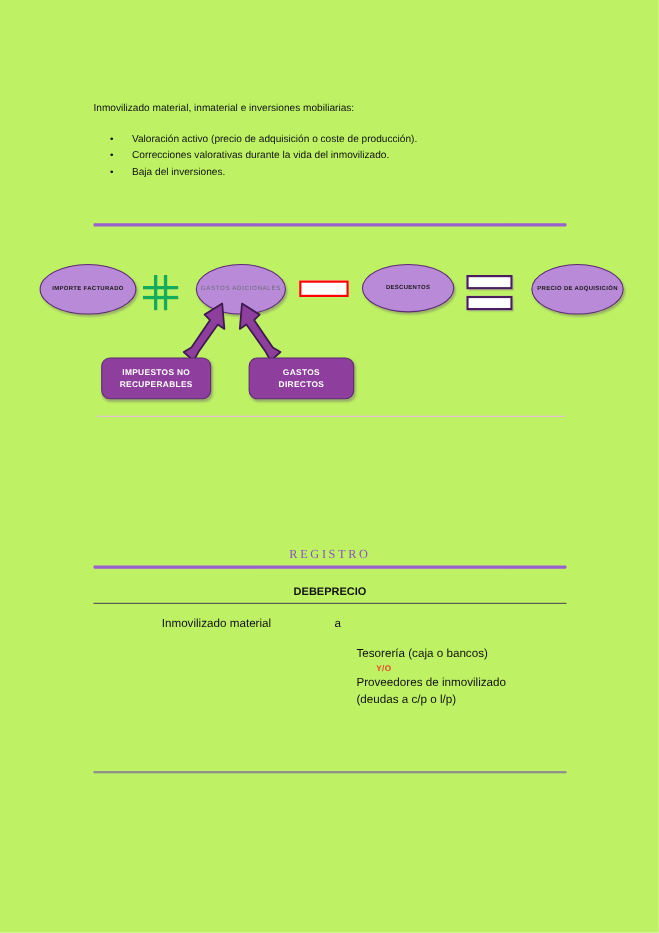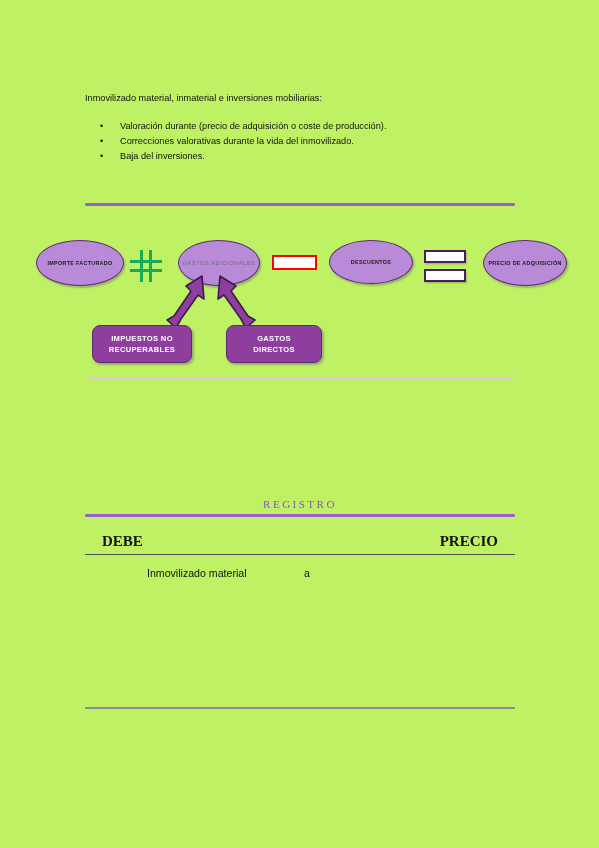--- a/index.html
+++ b/index.html
@@ -132,24 +132,23 @@
   .cloud-wrap { position: absolute; left: 224px; top: 376px; width: 300px; height: 98px; }
   .cloud-text {
     position: absolute; left: 44px; top: 30px; width: 218px;
     text-align: center; font-size: 7.4px; line-height: 1.62; color: #141414;
     z-index: 3;
   }
 
   
   .reg { position: absolute; left: 85px; top: 533px; width: 430px; }
   .reg-head {
-    display: flex; justify-content: space-between;
-    font-size: 15px; font-weight: bold; color: #111;
+    display: flex; justify-content: center;
+    font-size: 10px; font-weight: bold; color: #111;
     padding: 0 17px 4px 17px;
-    font-family: Liberation Serif, serif;
   }
   .reg-line { height: 1.3px; background: #4f4f4f; width: 100%; }
   .reg-body { position: relative; height: 152px; }
 
   .je-debit {
     position: absolute; left: 62px; top: 12px;
     font-size: 10.6px; color: #111; white-space: nowrap;
   }
   .je-a {
     position: absolute; left: 219px; top: 12px;
@@ -168,21 +167,21 @@
 </head>
 <body>
 
 <div class="page">
 
   <div class="intro">Inmovilizado material, inmaterial e inversiones mobiliarias:</div>
 
   <div class="bullets">
     <div class="bullet-row">
       <span class="bullet-dot">•</span>
-      <span class="bullet-text">Valoración durante (precio de adquisición o coste de producción).</span>
+      <span class="bullet-text">Valoración activo (precio de adquisición o coste de producción).</span>
     </div>
     <div class="bullet-row">
       <span class="bullet-dot">•</span>
       <span class="bullet-text">Correcciones valorativas durante la vida del inmovilizado.</span>
     </div>
     <div class="bullet-row">
       <span class="bullet-dot">•</span>
       <span class="bullet-text">Baja del inversiones.</span>
     </div>
   </div>
@@ -252,18 +251,23 @@
   <div class="reg">
     <div class="reg-head">
       <span>DEBE</span>
       <span>PRECIO</span>
     </div>
     <div class="reg-line"></div>
 
     <div class="reg-body">
       <div class="je-debit">Inmovilizado material</div>
       <div class="je-a">a</div>
+      <div class="je-credit">
+        <span>Tesorería (caja o bancos)</span>
+        <span class="je-yo">Y/O</span>
+        <span>Proveedores de inmovilizado (deudas a c/p o l/p)</span>
+      </div>
     </div>
 
     <div class="reg-bottom"></div>
   </div>
 
 </div>
 
 </body></html>

